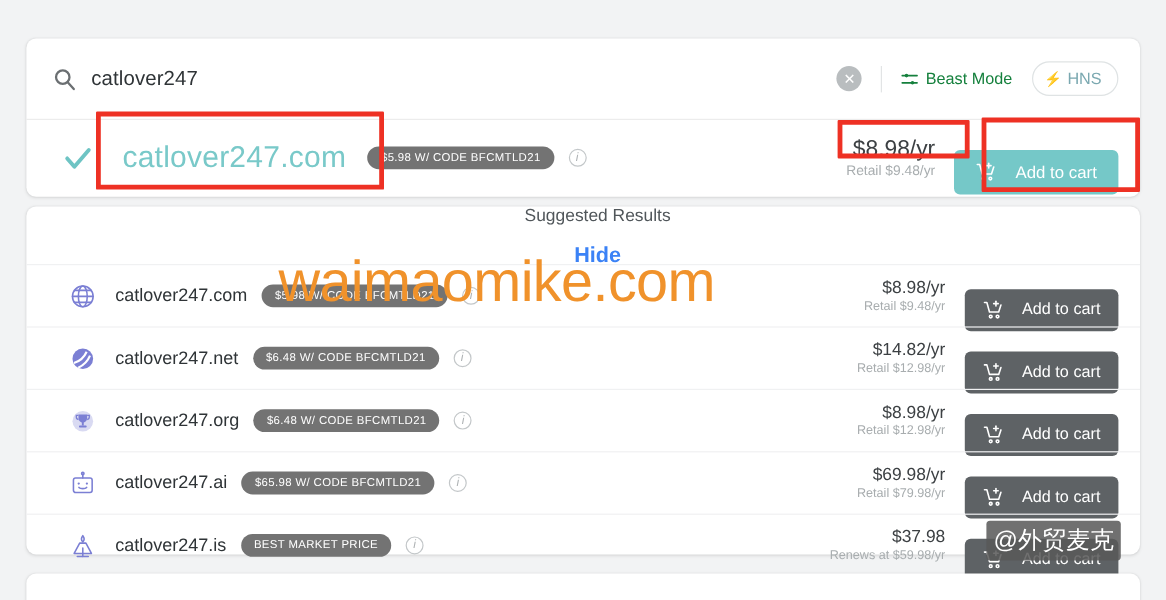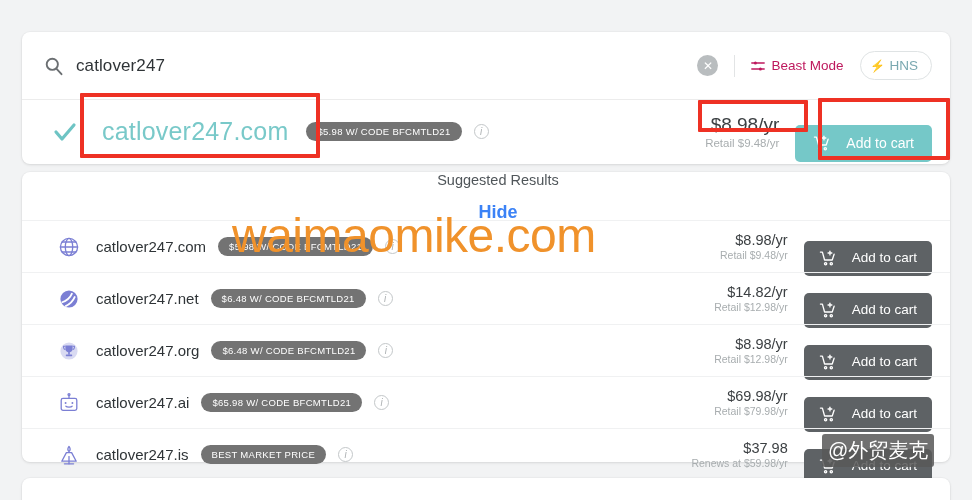--- a/index.html
+++ b/index.html
@@ -42,21 +42,21 @@
   .clear-btn {
     width: 21px; height: 21px; border-radius: 50%;
     background: #b9bdbf; color: #fff;
     display: flex; align-items: center; justify-content: center;
     font-size: 12px; line-height: 1; cursor: pointer;
     font-family: "Liberation Sans", sans-serif;
   }
   .vdiv { width: 1px; height: 22px; background: #e2e4e5; margin: 0 16px; }
   .beast {
     display: flex; align-items: center; gap: 6px;
-    color: #be185d; font-size: 13.5px; cursor: pointer; white-space: nowrap;
+    color: #15803d; font-size: 13.5px; cursor: pointer; white-space: nowrap;
   }
   .beast-ico { width: 14px; height: 12px; }
   .hns {
     margin-left: 16px;
     display: flex; align-items: center; gap: 4px;
     border: 1px solid #dfe3e4; border-radius: 16px;
     padding: 6px 13px 6px 10px;
     color: #7aa8b0; font-size: 13.5px; cursor: pointer;
   }
   .hns-bolt { font-size: 12px; color: #8ec2c8; }

